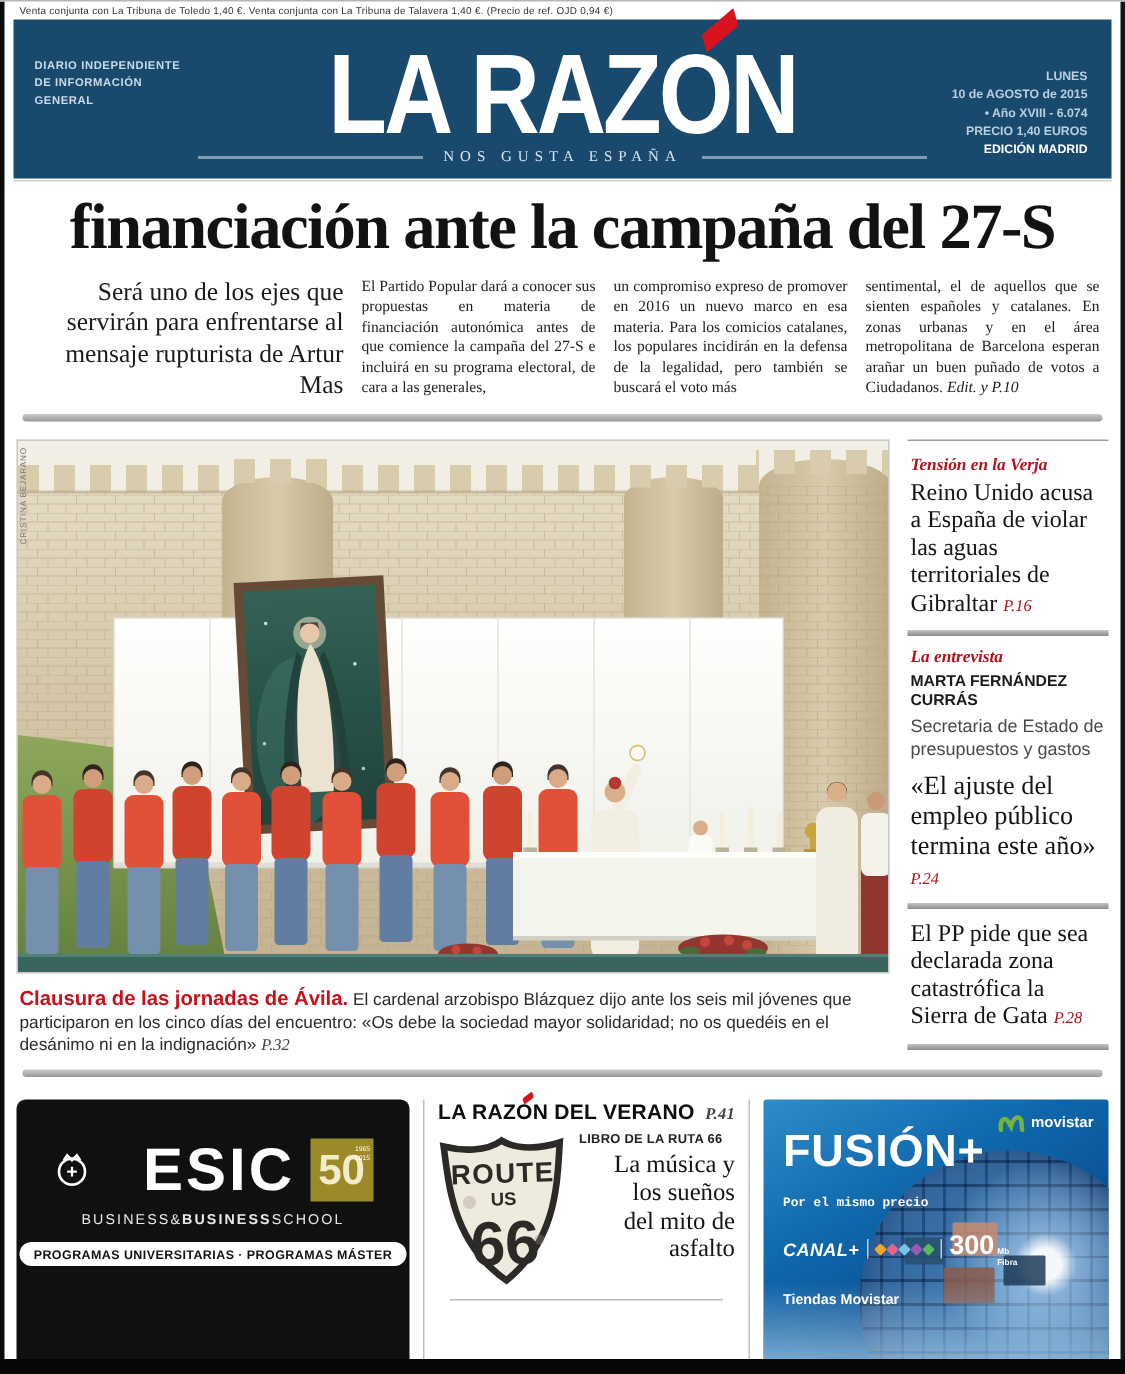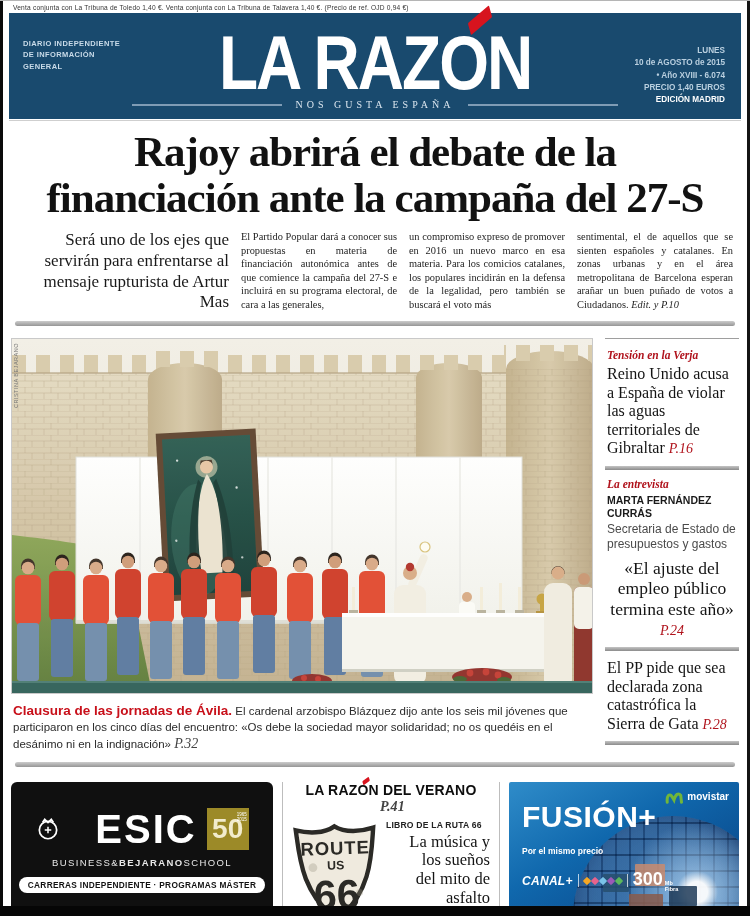--- a/index.html
+++ b/index.html
@@ -56,22 +56,22 @@
   .photo svg{display:block;}
   .credit{position:absolute;left:1px;top:4px;transform:rotate(180deg);
           writing-mode:vertical-rl;font-size:5.5px;color:#777;letter-spacing:.5px;}
 
   .sidebar{flex:1;border-top:1px solid #9e9e9e;padding-top:6px;}
   .sb-item{padding:4px 2px 8px;}
   .kicker{font-family:"Liberation Serif",serif;font-style:italic;font-weight:700;
           font-size:11.5px;color:#b0131c;margin-bottom:4px;}
   .sb-headline{font-family:"Liberation Serif",serif;font-size:16px;line-height:1.16;
                color:#141414;}
-  .sb-headline.big{font-size:17.5px;text-align:center;}
-  .pref{font-family:"Liberation Serif",serif;font-style:italic;font-size:14px;color:#b0131c;}
+  .sb-headline.big{font-size:17.5px;}
+  .pref{font-family:"Liberation Serif",serif;font-style:italic;font-size:11px;color:#b0131c;}
   .pref.dark{color:#444;}
   .sb-name{font-size:10.5px;font-weight:700;color:#1a1a1a;line-height:1.25;margin-bottom:2px;}
   .sb-role{font-size:12px;color:#4a4a4a;line-height:1.25;margin-bottom:6px;}
   .sb-div{height:4px;background:linear-gradient(#c4c4c4,#8b8b8b);margin:0 0 4px;}
 
   
   .caption{margin:8px 2px 0;font-size:11.5px;line-height:1.32;color:#2b2b2b;}
   .caption b{color:#c8101a;font-size:13.5px;}
 
   
@@ -110,21 +110,21 @@
           background:
             radial-gradient(circle at 62% 38%, rgba(255,255,255,.95) 0 6%, rgba(200,230,255,.5) 12%, rgba(30,80,140,0) 40%),
             repeating-linear-gradient(0deg, rgba(12,40,80,.55) 0 2px, rgba(70,120,180,.25) 2px 16px),
             repeating-linear-gradient(90deg, rgba(12,40,80,.5) 0 2px, rgba(90,140,190,.3) 2px 14px),
             radial-gradient(circle at 50% 50%, #3a7fb8 0%, #123f74 85%);
           box-shadow:inset -10px -16px 30px rgba(0,10,40,.55);}
   .thumb{position:absolute;border-radius:1px;opacity:.85;}
   .mov-logo{position:absolute;top:8px;right:10px;display:flex;align-items:center;gap:4px;}
   .mov-logo span{font-size:10px;font-weight:700;color:#fff;}
   .mov-title{margin:18px 0 0 13px;font-size:30px;font-weight:700;letter-spacing:.5px;position:relative;z-index:2;}
-  .mov-tag{margin:12px 0 13px 13px;font-size:8.5px;font-weight:700;position:relative;z-index:2;}
+  .mov-tag{margin:12px 0 13px 13px;font-size:8.5px;font-weight:700;position:relative;z-index:2;font-family:Liberation Mono, monospace;}
   .mov-row{margin:6px 0 0 13px;display:flex;align-items:center;gap:5px;position:relative;z-index:2;}
   .canal{font-size:12px;font-weight:700;letter-spacing:.3px;font-style:italic;}
   .mini-sep{width:1px;height:13px;background:rgba(255,255,255,.7);}
   .dots{display:flex;gap:2px;align-items:center;}
   .dot{width:6px;height:6px;transform:rotate(45deg);border-radius:1px;}
   .fibra{display:flex;align-items:baseline;gap:2px;}
   .fibra .n{font-size:18px;font-weight:700;}
   .fibra .l{font-size:5.5px;line-height:1.2;font-weight:700;}
   .mov-stores{margin:16px 0 0 13px;font-size:9.5px;font-weight:700;position:relative;z-index:2;}
   .mov-bottom{position:absolute;left:0;right:0;bottom:0;height:58px;
@@ -157,21 +157,20 @@
         <div>10 de AGOSTO de 2015</div>
         <div>• Año XVIII - 6.074</div>
         <div>PRECIO 1,40 EUROS</div>
         <div class="dl-bold">EDICIÓN MADRID</div>
       </div>
     </header>
 
     <div class="rule-thin"></div>
 
     <h1 class="headline">
-      <div>Rajoy abrirá el debate de la</div>
       <div>financiación ante la campaña del 27-S</div>
     </h1>
 
     <section class="intro">
       <div class="subhead">Será uno de los ejes que servirán para enfrentarse al mensaje rupturista de Artur Mas</div>
       <p class="bodycol">El Partido Popular dará a conocer sus propuestas en materia de financiación autonómica antes de que comience la campaña del 27-S e incluirá en su programa electoral, de cara a las generales,</p>
       <p class="bodycol">un compromiso expreso de promover en 2016 un nuevo marco en esa materia. Para los comicios catalanes, los populares incidirán en la defensa de la legalidad, pero también se buscará el voto más</p>
       <p class="bodycol"><span>sentimental, el de aquellos que se sienten españoles y catalanes. En zonas urbanas y en el área metropolitana de Barcelona esperan arañar un buen puñado de votos a Ciudadanos. </span><span class="pref-inline">Edit. y P.10</span></p>
     </section>
 
@@ -386,22 +385,22 @@
             <path d="M9,13 h6 M12,10 v6" stroke="#fff" stroke-width="1.4"></path>
           </svg>
           <span class="esic-brand">ESIC</span>
           <span class="esic-50">
             <span class="fifty">50</span>
             <span class="esic-years">
               <span>1965</span><br><span>2015</span>
             </span>
           </span>
         </div>
-        <div class="esic-school"><span>BUSINESS&amp;</span><b>BEJARANO</b><span>SCHOOL</span></div>
-        <div class="esic-pill">CARRERAS INDEPENDIENTE · PROGRAMAS MÁSTER</div>
+        <div class="esic-school"><span>BUSINESS&amp;</span><b>BUSINESS</b><span>SCHOOL</span></div>
+        <div class="esic-pill">PROGRAMAS UNIVERSITARIAS · PROGRAMAS MÁSTER</div>
 
       </div>
 
       <div class="vsep"></div>
 
       <div class="verano">
         <div class="verano-title">
           <span>LA RAZ</span><span class="o-wrap"><span>O</span><span class="o-accent"></span></span><span>N DEL VERANO</span>
           <span class="pref dark">P.41</span>
         </div>

